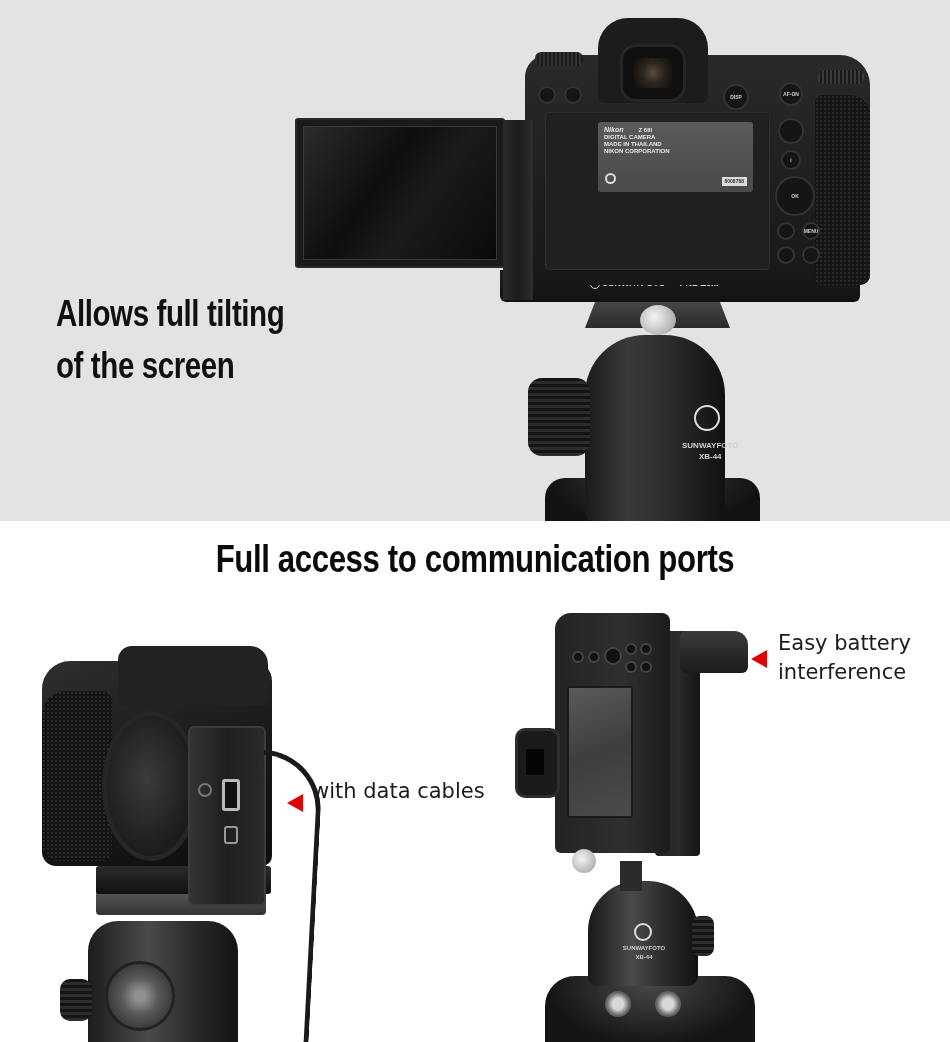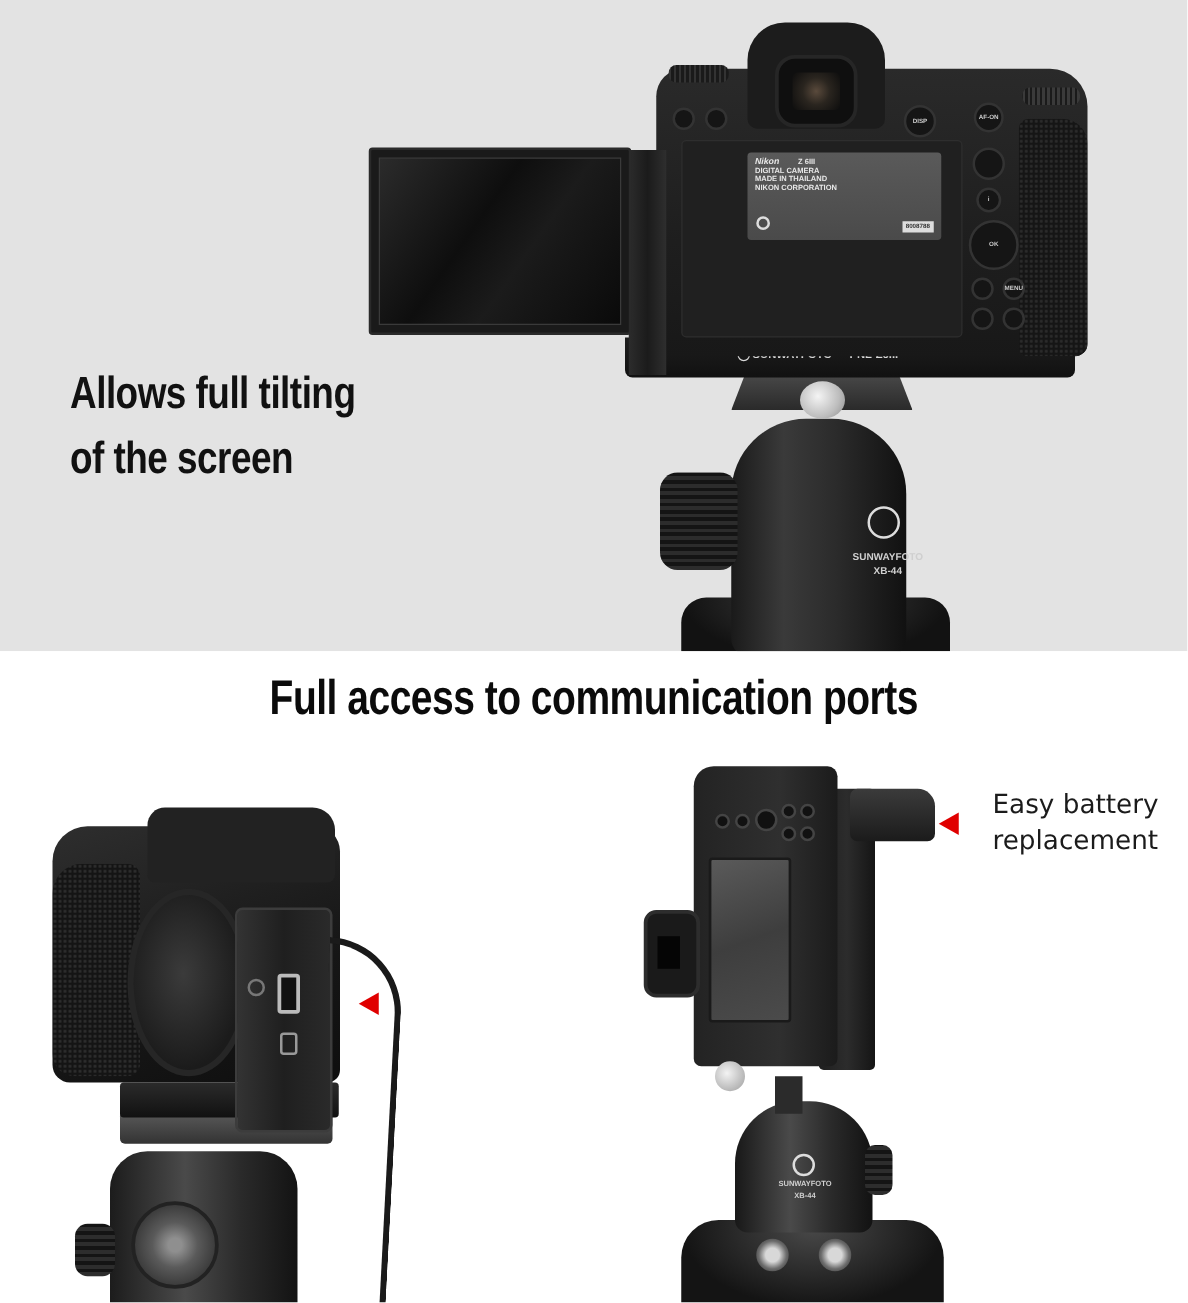--- a/index.html
+++ b/index.html
@@ -355,20 +355,21 @@
   <div class="lc-grip"></div>
   <div class="lc-mount"></div>
   <div class="lc-cage"></div>
   <div class="lc-port2"></div>
   <div class="lc-hdmi"></div>
   <div class="lc-port3"></div>
   <div class="cable"></div>
 
   <div class="callout-arrow" style="left:287px;top:273px;"></div>
   <div class="callout" style="left:312px;top:256px;">
+    <div>with data cables</div>
   </div>
 
   <div class="rc-tripod"></div>
   <div class="rc-tripod-dot" style="left:605px;top:470px;"></div>
   <div class="rc-tripod-dot" style="left:655px;top:470px;"></div>
   <div class="rc-ballhead"></div>
   <div class="rc-ballhead-knob"></div>
   <div class="rc-ballhead-logo"></div>
   <div class="rc-ballhead-text">
     <div>SUNWAYFOTO</div>
@@ -383,17 +384,17 @@
   <div class="rc-btn" style="left:604px;top:126px;width:18px;height:18px;"></div>
   <div class="rc-btn" style="left:625px;top:122px;"></div>
   <div class="rc-btn" style="left:640px;top:122px;"></div>
   <div class="rc-btn" style="left:625px;top:140px;"></div>
   <div class="rc-btn" style="left:640px;top:140px;"></div>
   <div class="rc-screen"></div>
   <div class="rc-eyecup"></div>
   <div class="rc-knob"></div>
 
   <div class="callout-arrow" style="left:751px;top:129px;"></div>
-  <div class="callout" style="left:778px;top:108px;margin-left:16px;">
+  <div class="callout" style="left:778px;top:108px;">
     <div>Easy battery</div>
-    <div>replacement</div>
+    <div>interference</div>
   </div>
 </section>
 
 </body></html>

